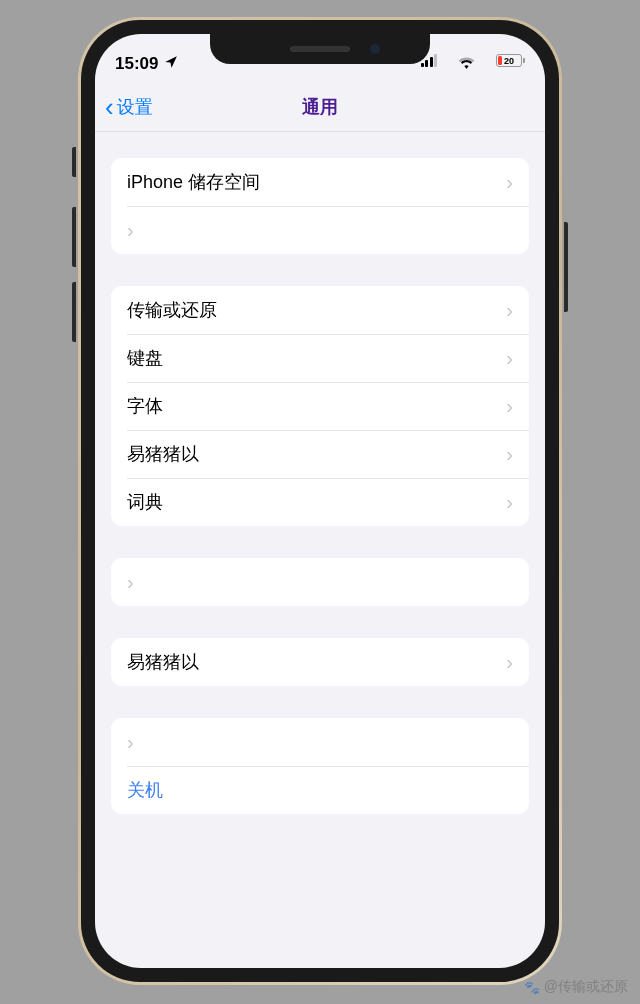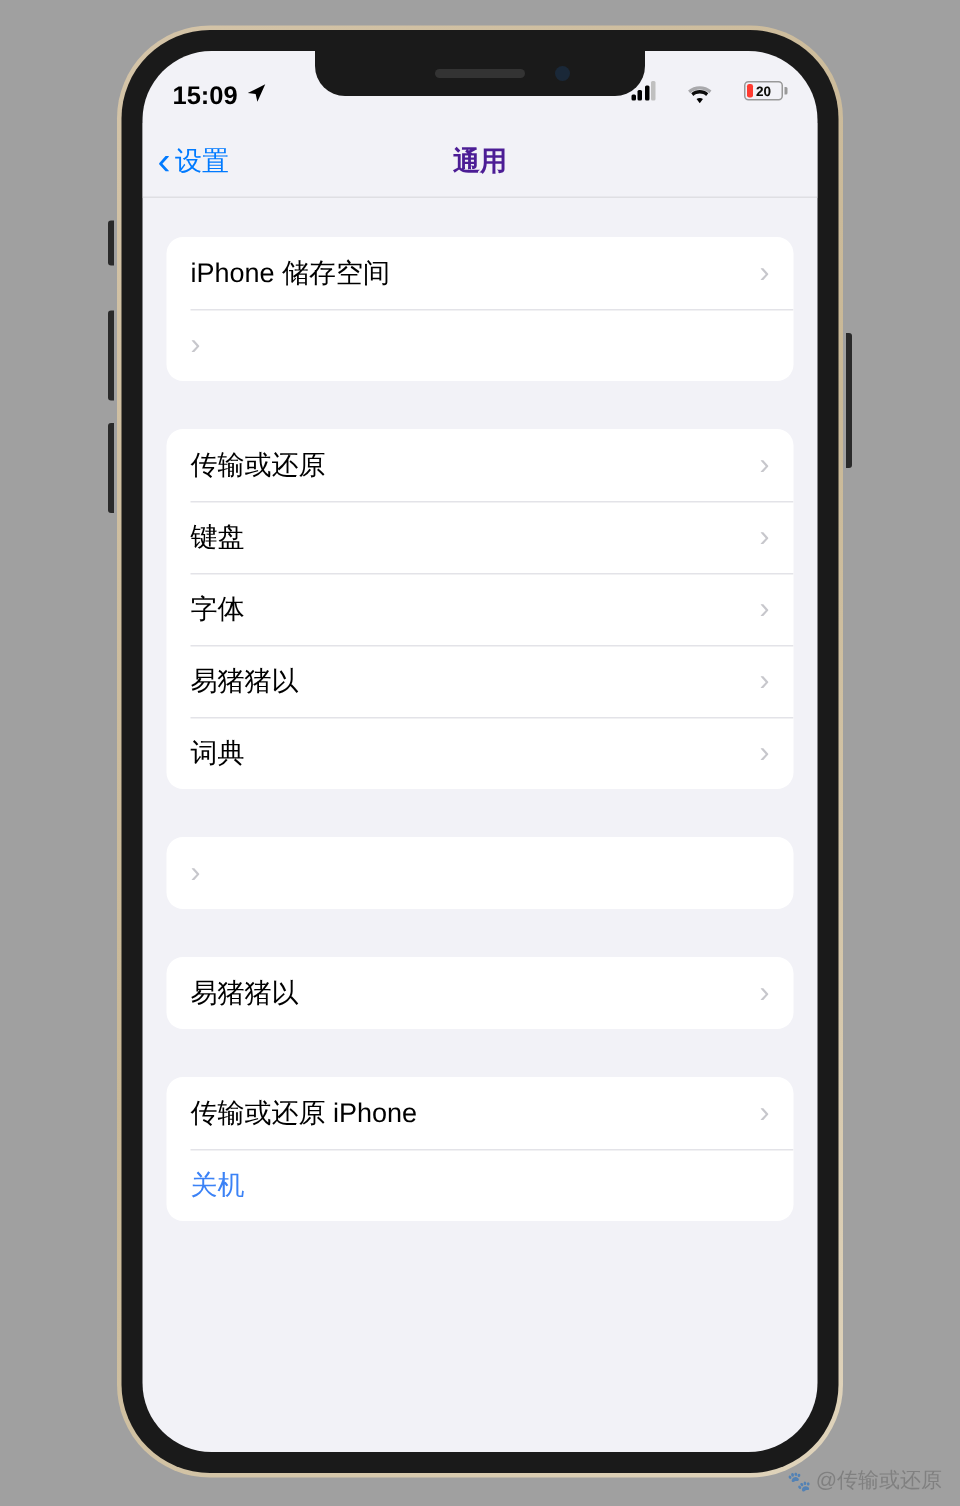--- a/index.html
+++ b/index.html
@@ -338,21 +338,20 @@
             <div class="highlight-box" style="inset: -5px -7px;"></div>
           </div>
           <div class="group">
             <div class="row">
               <span>易猪猪以</span>
               <span class="chevron">›</span>
             </div>
           </div>
           <div class="group">
             <div class="row">
-              <span>传输或还原 iPhone</span>
               <span class="chevron">›</span>
             </div>
             <div class="row blue-text">
               <span>关机</span>
             </div>
           </div>
         </div>
 
     </div>
   </div>

